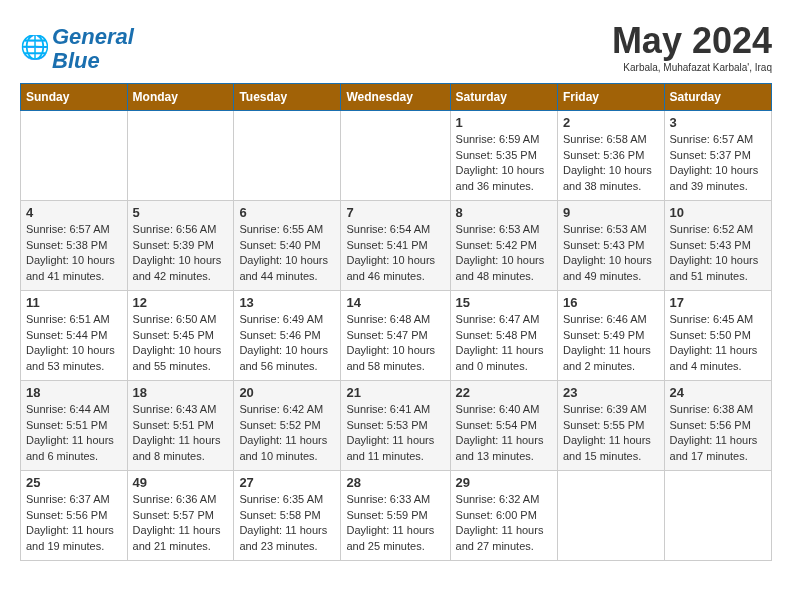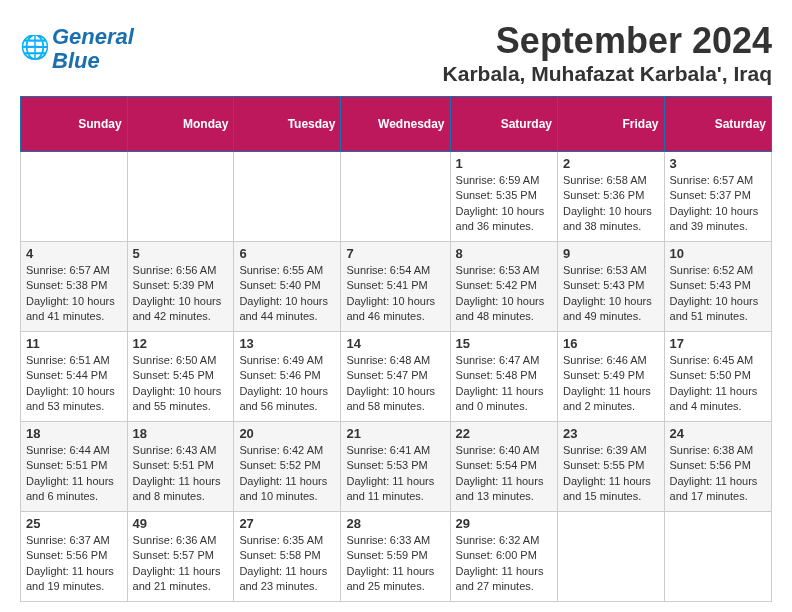--- a/index.html
+++ b/index.html
@@ -38,34 +38,34 @@
     }
     .title-area {
       text-align: right;
     }
     .month-title {
       font-size: 36px;
       font-weight: bold;
       color: #333;
     }
     .location-title {
-      font-size: 21px;
-      color: #333;
-      font-weight: bold;
+      font-size: 10px;
+      color: #333;
+      font-weight: normal;
     }
     table {
       width: 100%;
       border-collapse: collapse;
       font-size: 11px;
     }
     thead tr th {
-      background-color: #be185d;
+      background-color: #a16207;
       color: #fff;
-      text-align: right;
-      padding: 20px 5px;
+      text-align: left;
+      padding: 6px 5px;
       font-size: 12px;
       font-weight: bold;
       border: 1px solid #1a6faf;
     }
     tbody tr td {
       border: 1px solid #ccc;
       vertical-align: top;
       padding: 4px 5px;
       width: 113px;
       min-height: 80px;
@@ -100,21 +100,21 @@
   <div class="logo">
     <svg class="logo-icon" viewBox="0 0 28 28" xmlns="http://www.w3.org/2000/svg">
       <text y="20" font-size="24" fill="#1a6faf">🌐</text>
     </svg>
     <div class="logo-text">
       <div><span>General</span></div>
       <div><span style="color:#1a6faf; font-weight:bold;margin-top:25px;">Blue</span></div>
     </div>
   </div>
   <div class="title-area">
-    <div class="month-title">September 2024</div>
+    <div class="month-title">May 2024</div>
     <div class="location-title">Karbala, Muhafazat Karbala', Iraq</div>
   </div>
 </div>
 
 <table>
   <thead>
     <tr>
     <th>Sunday</th>
         <th>Monday</th>
         <th>Tuesday</th>

